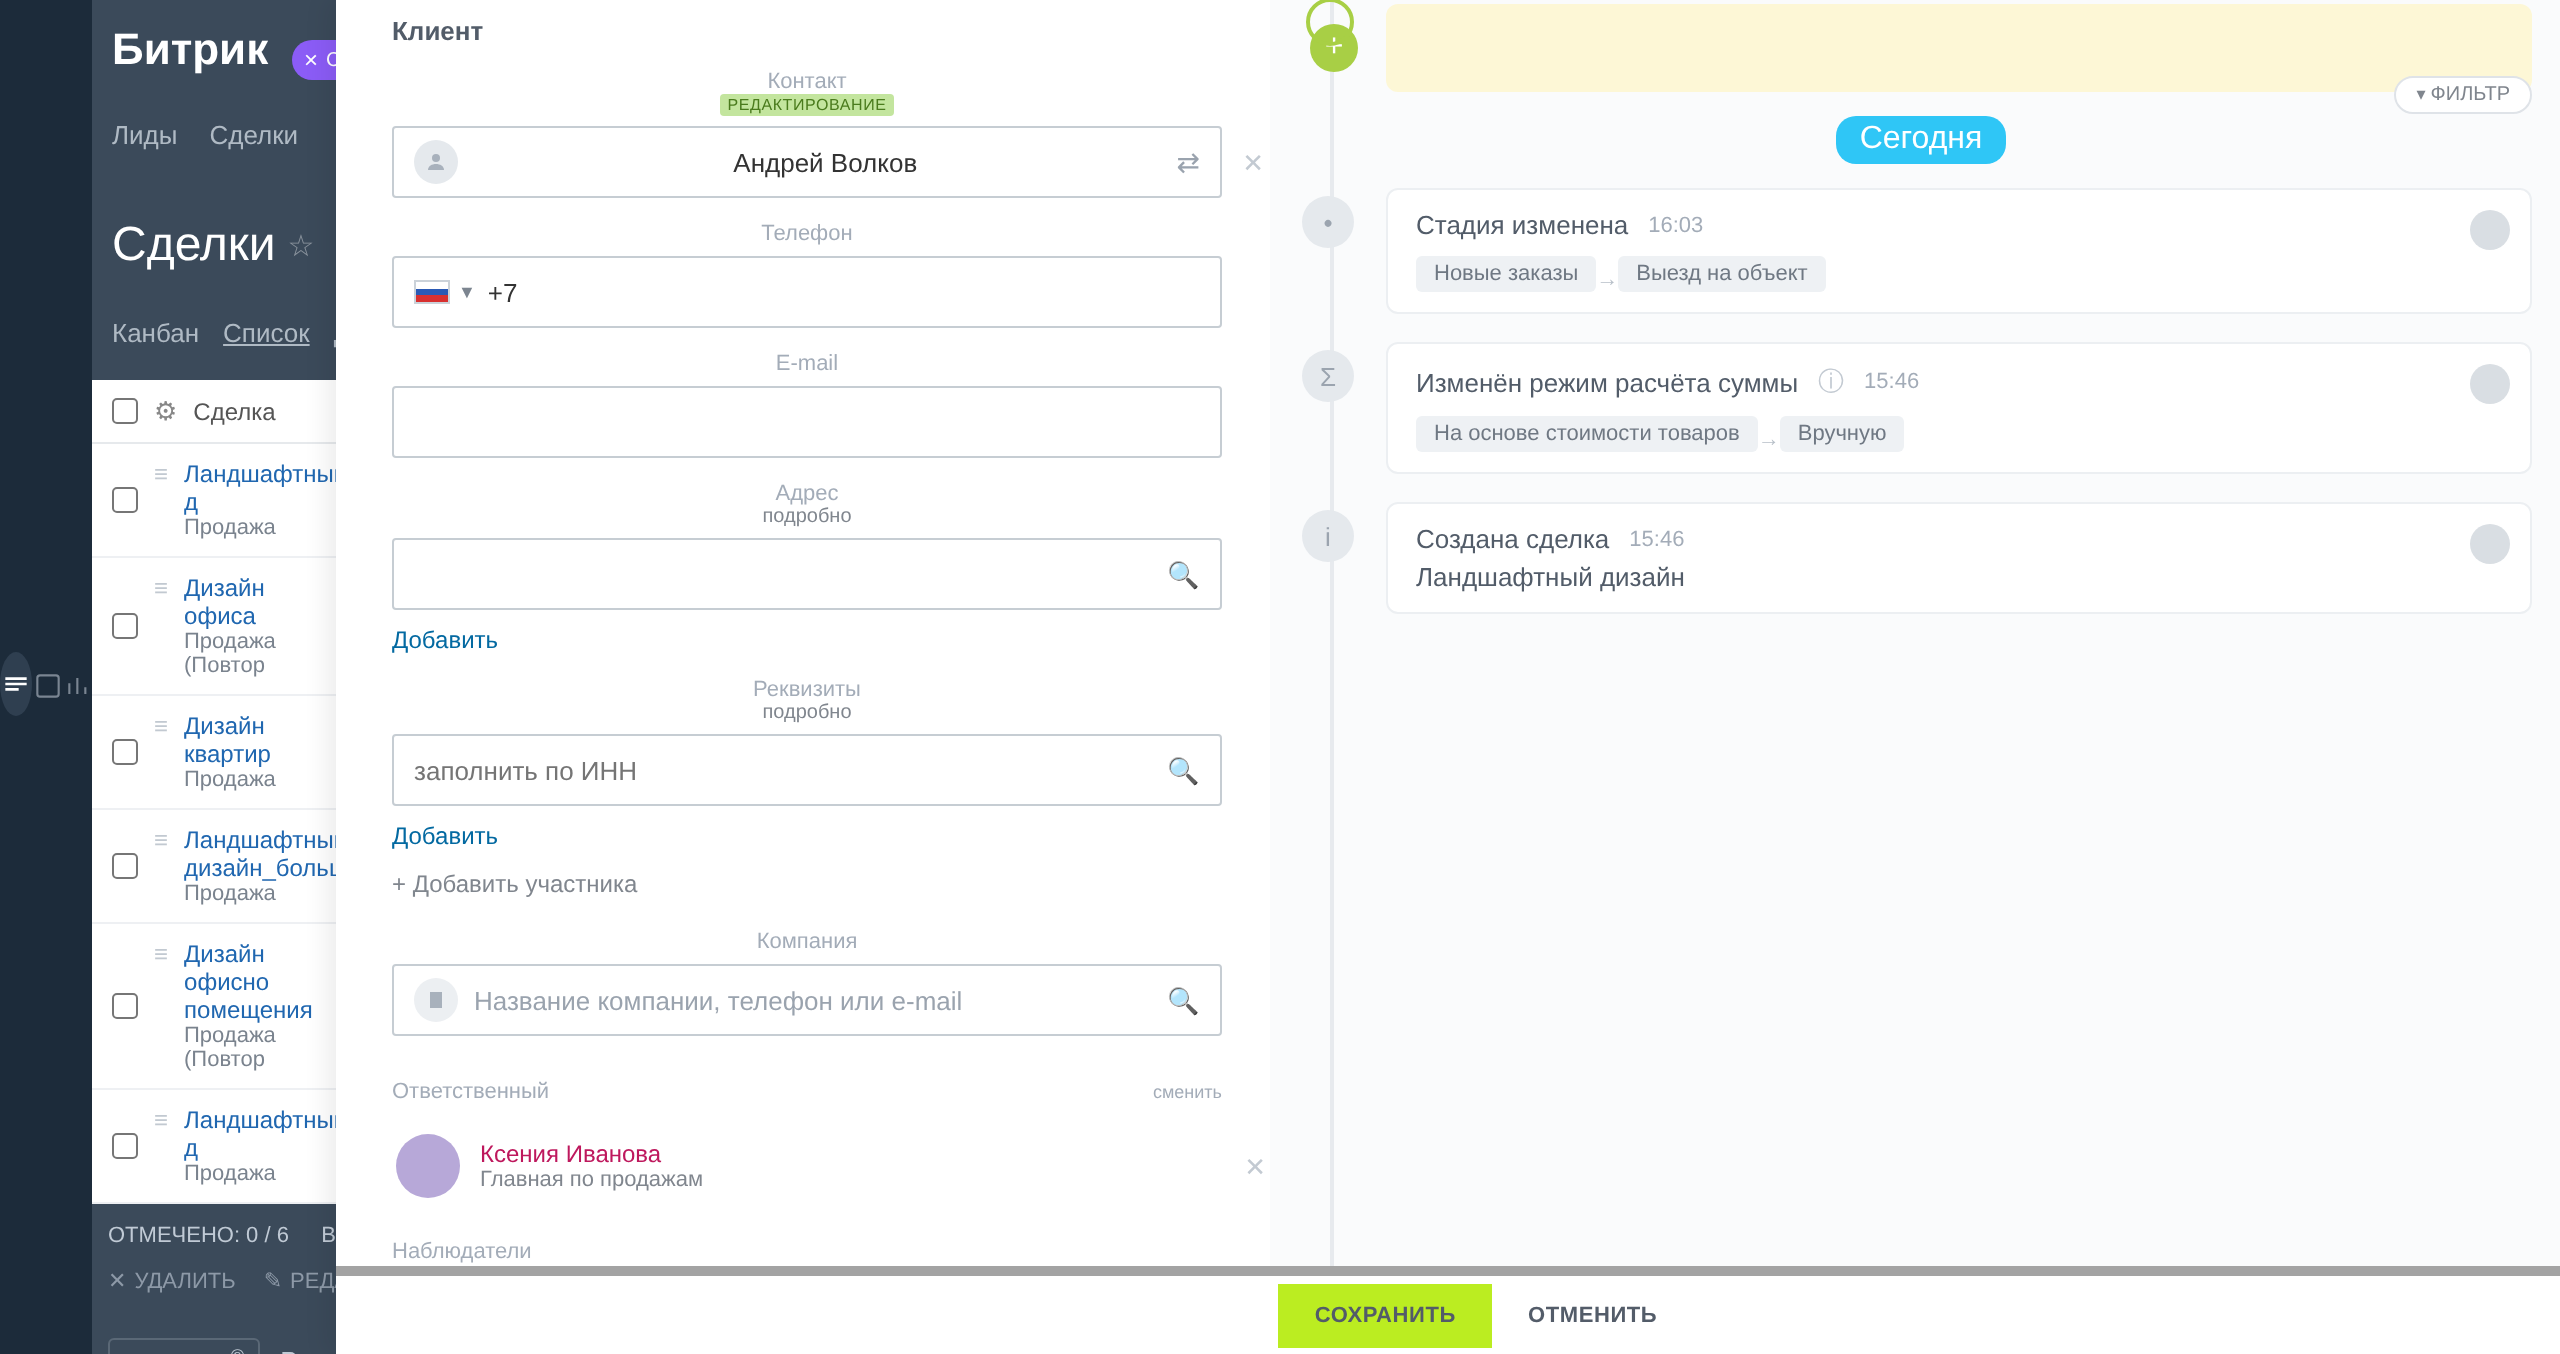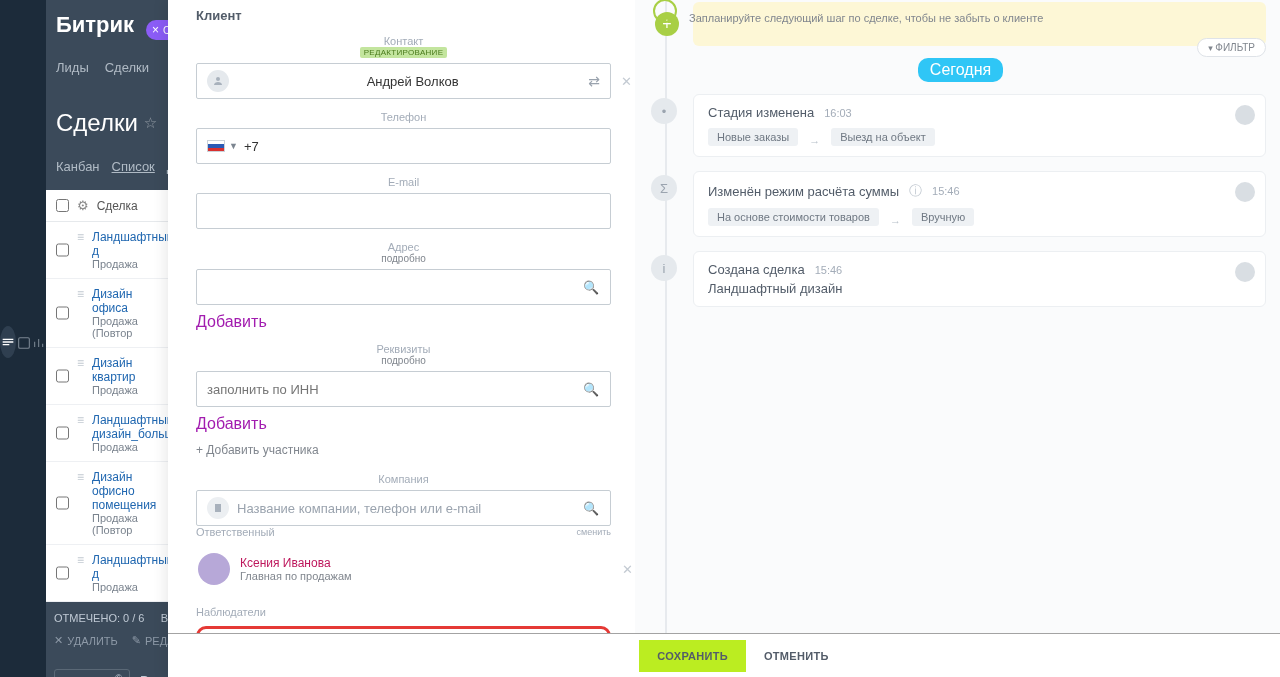--- a/index.html
+++ b/index.html
@@ -55,26 +55,26 @@
 .lbl .editing { background:#c3e59e; color:#4a7b1d; font-size:8px; padding:1px 4px; border-radius:2px; letter-spacing:.3px; }
 .field, .field-like { width:100%; border:1px solid #c6cdd3; border-radius:2px; background:#fff; height:36px; display:flex; align-items:center; padding:0 10px; font-size:13px; }
 .field input { border:none; outline:none; flex:1; font-size:13px; background:transparent; }
 .contact-box { position:relative;text-align:center; }
 .contact-box .avatar { width:22px; height:22px; border-radius:50%; background:#e5e9ed; display:flex; align-items:center; justify-content:center; margin-right:8px; }
 .contact-box .swap { color:#9aa3ae; font-size:14px; }
 .contact-box .del { position:absolute; right:-22px; top:10px; color:#c3cad2; font-size:13px; cursor:pointer; }
 .phone-box .flag { width:18px; height:12px; background:linear-gradient(#fff 33%,#2a5ab5 33% 66%,#d8302f 66%); border:1px solid #cbd2d9; margin-right:4px; }
 .phone-box .arr { color:#7c8590; font-size:9px; margin-right:6px; }
 .search-in { color:#828b95; }
-.link { color:#a21caf; font-size:16px; cursor:pointer; margin-top:8px; display:inline-block; }
+.link { color:#0369a1; font-size:12px; cursor:pointer; margin-top:8px; display:inline-block; }
 .addpart { color:#80868e; font-size:12px; margin-top:10px; cursor:pointer; }
 .company-box .co-ico { width:22px; height:22px; border-radius:50%; background:#eceff2; display:flex; align-items:center; justify-content:center; margin-right:8px; color:#9ba4af; }
 .company-box input::placeholder { color:#9aa3ae; }
 
-.resp-block { }
+.resp-block { margin-top:22px; }
 .resp-head { display:flex; justify-content:space-between; align-items:center; color:#a3acb8; font-size:11px; margin-bottom:8px; }
 .resp-head .chg { font-size:9px; cursor:pointer; }
 .person { display:flex; align-items:center; padding:7px 2px; position:relative; }
 .person .pa { width:32px; height:32px; border-radius:50%; background:#d9dee3; margin-right:10px; flex-shrink:0; }
 .person .pn { color:#be185d; font-size:12px; }
 .person .pr { color:#80868e; font-size:11px; }
 .person .rm { position:absolute; right:-22px; color:#c3cad2; cursor:pointer; }
 .watch-del { position:absolute; right:8px; font-size:8px; color:#9ba4af; letter-spacing:.4px; cursor:pointer; }
 
 .watch-box { border:3px solid #e53935; border-radius:10px; padding:2px 6px; margin-top:4px; }
@@ -89,27 +89,27 @@
 .today { display:flex; justify-content:center; margin:12px 0; }
 .today span { background:#2fc6f6; color:#fff; font-size:16px; padding:3px 12px; border-radius:10px; }
 .filter-pill { position:absolute; right:14px; top:38px; background:#fff; border:1px solid #dfe3e8; border-radius:12px; padding:3px 10px; font-size:10px; color:#80868e; cursor:pointer; }
 .filter-pill::before { content:"▾ "; font-size:9px; }
 .evt { position:relative; margin-left:38px; margin-bottom:14px; }
 .evt .ico { position:absolute; left:-42px; top:4px; width:26px; height:26px; border-radius:50%; background:#e5e9ed; display:flex; align-items:center; justify-content:center; color:#9ba4af; font-size:13px; }
 .evt .card { background:#fff; border:1px solid #eceff2; border-radius:6px; padding:10px 14px; position:relative; }
 .evt .hd { color:#525c69; font-size:13px; display:flex; align-items:center; gap:10px; }
 .evt .tm { color:#a3acb8; font-size:11px; }
 .evt .av { position:absolute; right:10px; top:10px; width:20px; height:20px; border-radius:50%; background:#d9dee3; }
-.tags { display:flex; align-items:flex-end; gap:11px; margin-top:8px; }
+.tags { display:flex; align-items:flex-end; gap:0; margin-top:8px; }
 .tag { background:#eef1f4; color:#6f7883; font-size:11px; padding:3px 9px; border-radius:3px; }
 .tagarr { color:#b7bfc8; font-size:11px; }
 .evt .body { color:#525c69; font-size:13px; margin-top:4px; }
 
 
-.footer { position:absolute; left:0; right:0; bottom:0; height:44px; background:#fff; border-top:1px solid #a3a3a3; display:flex; align-items:center; justify-content:center; gap:18px;padding-left:20px; }
+.footer { position:absolute; left:0; right:0; bottom:0; height:44px; background:#fff; border-top:5px solid #a3a3a3; display:flex; align-items:center; justify-content:center; gap:18px;padding-left:20px; }
 .btn-save { background:#bbed21; color:#535c69; font-size:11px; font-weight:600; padding:10px 18px; border:none; cursor:pointer; letter-spacing:.3px; }
 .btn-cancel { background:transparent; border:none; color:#535c69; font-size:11px; font-weight:600; cursor:pointer; letter-spacing:.3px; }
 
 .pa.c1{background:#b7a8d8;} .pa.c2{background:#d7a47c;} .pa.c3{background:#333;}
 ::-webkit-scrollbar{width:8px;height:8px;} ::-webkit-scrollbar-thumb{background:#c3cad2;border-radius:4px;}
 </style>
 </head>
 <body>
 
 <div class="app">
@@ -436,23 +436,20 @@
       </div>
       
       
     </div>
 
     <div class="timeline">
       <div class="tl-rail"></div>
       <div class="plan" style="position:relative;">
         <div class="ring"></div>
         <div class="plus">+</div>
-        <div>
-          <div class="pt">Запланируйте следующий шаг по сделке, чтобы не забыть о клиенте</div>
-        </div>
       </div>
       <div class="today">
           <span>Сегодня</span>
         </div>
       <div class="filter-pill">ФИЛЬТР</div>
       <div id="events">
           <div class="evt">
             <div class="ico">•</div>
             <div class="card">
               <div class="av"></div>

